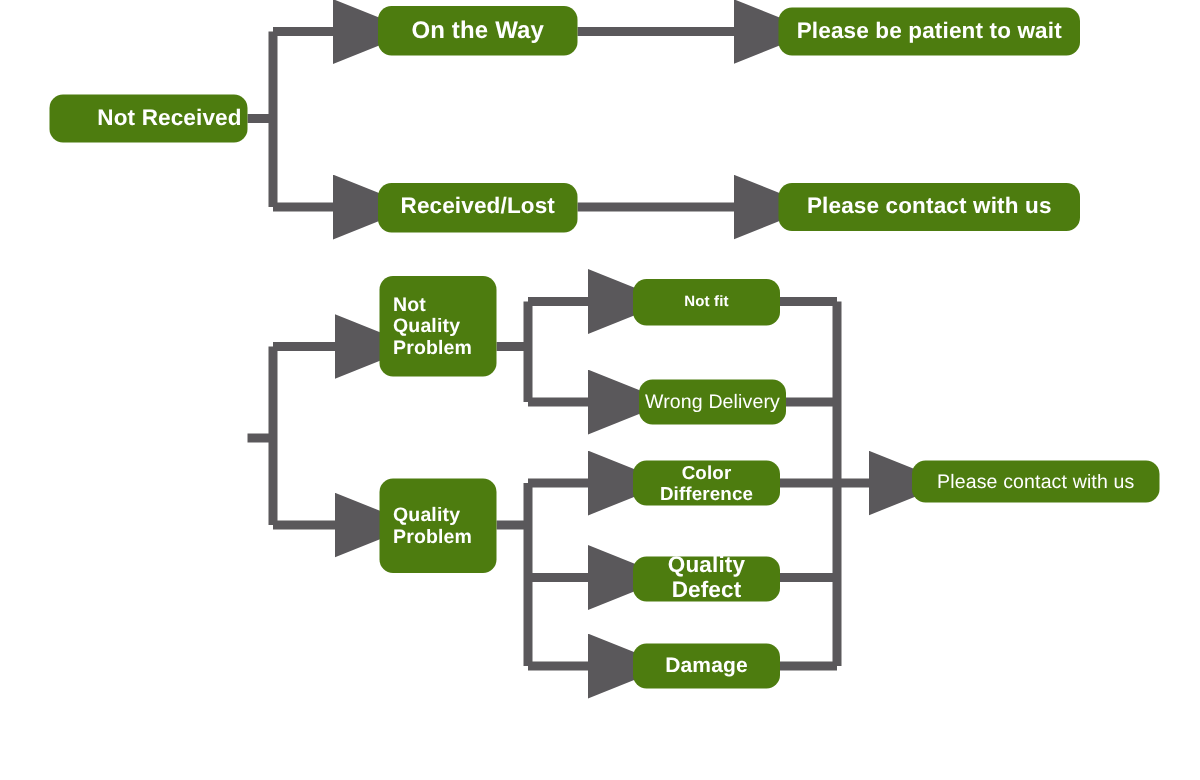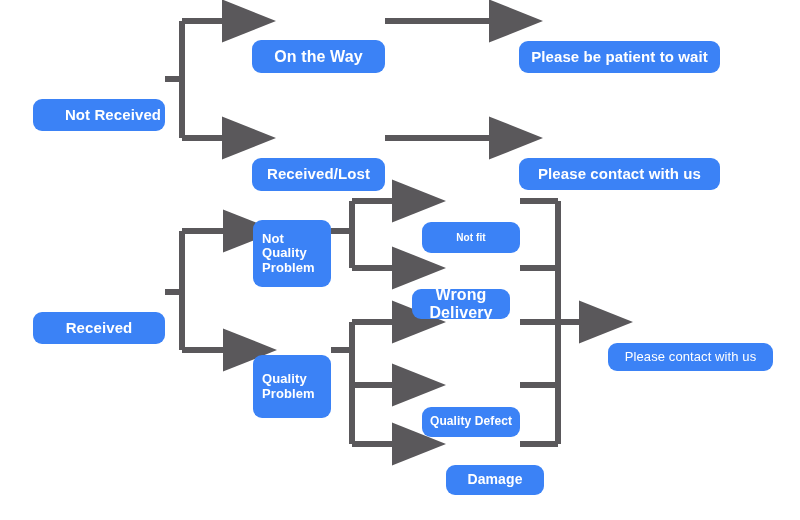--- a/index.html
+++ b/index.html
@@ -21,53 +21,52 @@
     position: absolute;
     left: 0;
     top: 0;
     width: 800px;
     height: 520px;
     pointer-events: none;
   }
   .node {
     position: absolute;
     box-sizing: border-box;
-    background: #3b82f6;
+    background: #4d7c0f;
     color: #ffffff;
     border-radius: 9px;
     display: flex;
     align-items: center;
     justify-content: center;
     text-align: center;
     line-height: 1.12;
     letter-spacing: 0.1px;
     white-space: pre-line;
     z-index: 3;
-    margin-top: 36px;
   }
   .node.left-align {
     justify-content: flex-start;
     text-align: left;
     padding-left: 9px;
   }
   .n-notreceived { left:33px;  top:63px;  width:132px; height:32px; font-size:15px; font-weight:bold;padding-left:28px; }
   .n-ontheway    { left:252px; top:4px;   width:133px; height:33px; font-size:16px; font-weight:bold; }
   .n-patient     { left:519px; top:5px;   width:201px; height:32px; font-size:15px; font-weight:bold; }
   .n-recvlost    { left:252px; top:122px; width:133px; height:33px; font-size:15px; font-weight:bold; }
   .n-contact1    { left:519px; top:122px; width:201px; height:32px; font-size:15px; font-weight:bold; }
 
   .n-received    { left:33px;  top:276px; width:132px; height:32px; font-size:15px; font-weight:bold; }
   .n-notquality  { left:253px; top:184px; width:78px;  height:67px; font-size:13px; font-weight:bold; }
   .n-quality     { left:253px; top:319px; width:78px;  height:63px; font-size:13px; font-weight:bold; }
 
   .n-notfit      { left:422px; top:186px; width:98px; height:31px; font-size:10px; font-weight:bold; }
-  .n-wrongdel    { left:412px; top:253px; width:98px; height:30px; font-size:16px; font-weight:bold; }
+  .n-wrongdel    { left:426px; top:253px; width:98px; height:30px; font-size:13px; font-weight:normal; }
   .n-colordiff   { left:422px; top:307px; width:98px; height:30px; font-size:12.5px; font-weight:bold; }
-  .n-qualdef     { left:422px; top:371px; width:98px; height:30px; font-size:12px; font-weight:bold; }
-  .n-damage      { left:446px; top:429px; width:98px; height:30px; font-size:14px; font-weight:bold; }
+  .n-qualdef     { left:422px; top:371px; width:98px; height:30px; font-size:15px; font-weight:bold; }
+  .n-damage      { left:422px; top:429px; width:98px; height:30px; font-size:14px; font-weight:bold; }
   .n-contact2    { left:608px; top:307px; width:165px; height:28px; font-size:13px; font-weight:normal; }
 </style>
 </head>
 <body>
 
 <div id="canvas">
 
   <svg id="wires" viewBox="0 0 800 520" width="800" height="520" xmlns="http://www.w3.org/2000/svg">
     <defs>
       <marker id="arrow" markerWidth="10" markerHeight="10" refX="1" refY="3.6" orient="auto" markerUnits="strokeWidth">
@@ -122,33 +121,33 @@
   <div class="node n-notreceived">Not Received</div>
 
   <div class="node n-ontheway">On the Way</div>
 
   <div class="node n-recvlost">Received/Lost</div>
 
   <div class="node n-patient">Please be patient to wait</div>
 
   <div class="node n-contact1">Please contact with us</div>
 
-  <div class="node n-received">Received</div>
 
   <div class="node n-notquality left-align">Not
 Quality
 Problem</div>
 
   <div class="node n-quality left-align">Quality
 Problem</div>
 
   <div class="node n-notfit">Not fit</div>
 
   <div class="node n-wrongdel">Wrong Delivery</div>
 
+  <div class="node n-colordiff">Color Difference</div>
 
   <div class="node n-qualdef">Quality Defect</div>
 
   <div class="node n-damage">Damage</div>
 
   <div class="node n-contact2">Please contact with us</div>
 
 </div>
 
 </body></html>

